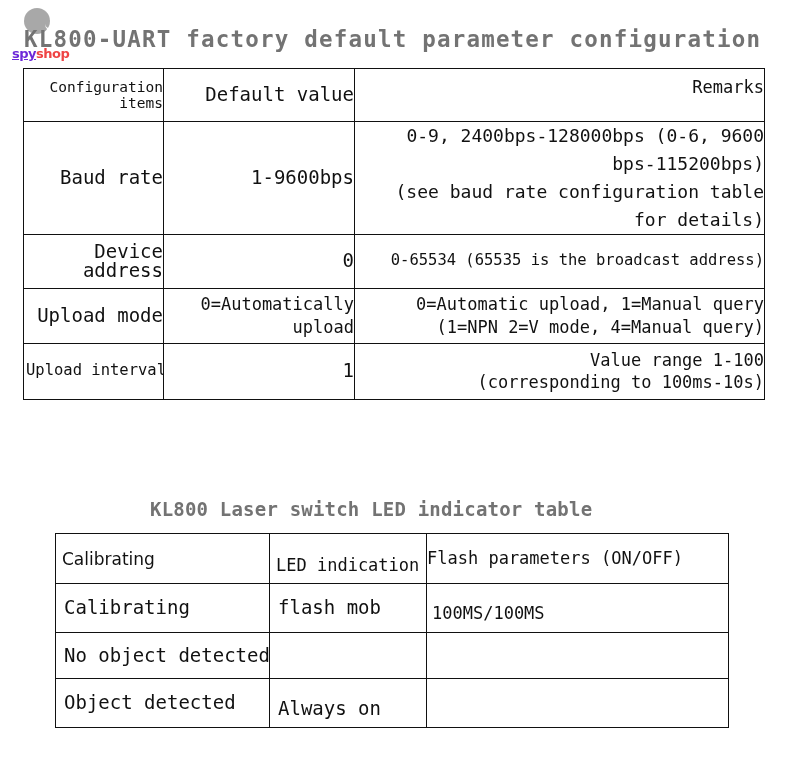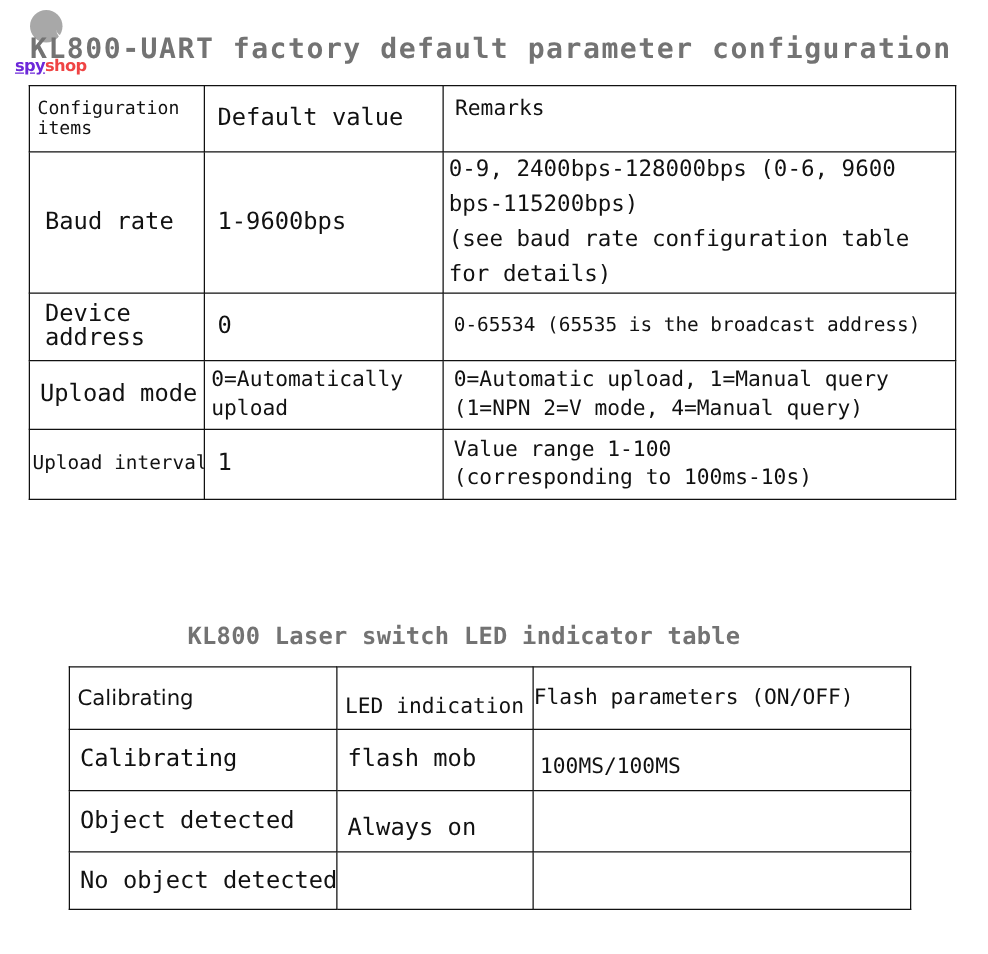--- a/index.html
+++ b/index.html
@@ -10,21 +10,21 @@
     #title2 { left: 150px; top: 498px; font-size: 19px; letter-spacing: 0.2px; }
     .logo { position: absolute; left: 8px; top: 8px; width: 60px; height: 56px; }
     .logo .circle { position: absolute; left: 16px; top: 0; width: 26px; height: 26px; border-radius: 50%; background: #8c8c8c; opacity: 0.75; }
     .logo .eyes { position: absolute; left: 21px; top: 16px; width: 16px; height: 5px; border-bottom: 2px solid #ffffff; border-radius: 0 0 8px 8px; }
     .logo .word { position: absolute; left: 4px; top: 38px; font-family: "DejaVu Sans", sans-serif; font-weight: bold; font-size: 13px; letter-spacing: -0.5px; }
     .logo .word .a { color: #6d28d9; text-decoration: underline; }
     .logo .word .b { color: #ef4444; }
 
     table { position: absolute; border-collapse: collapse; table-layout: fixed; }
     td { border: 1.5px solid #111; padding: 0 0 0 6px; vertical-align: middle; overflow: hidden; white-space: nowrap; line-height: 1.12; }
-    #table1 { left: 23px; top: 68px; width: 741px; }
+    #table1 { left: 23px; top: 68px; width: 741px; text-align: right; }
     #table2 { left: 55px; top: 533px; width: 673px; }
     .big { font-size: 19px; }
     .mid { font-size: 17px; }
     .sm  { font-size: 15.5px; }
     .xs  { font-size: 14.5px; }
     .xxs { font-size: 18px; }
   </style>
 </head>
 <body>
 
@@ -90,24 +90,24 @@
       <tr style="height:50px">
     <td class="mid" style="font-family:'DejaVu Sans',sans-serif;font-size:17px;vertical-align:top;padding-top:16px">Calibrating</td>
     <td class="mid" style="vertical-align:bottom;padding-bottom:8px">LED indication</td>
     <td class="mid" style="padding-left:0">Flash parameters (ON/OFF)</td>
   </tr>
   <tr style="height:49px">
     <td class="big" style="padding-left:8px">Calibrating</td>
     <td class="big" style="padding-left:8px">flash mob</td>
     <td class="mid" style="padding-left:5px;vertical-align:bottom;padding-bottom:9px">100MS/100MS</td>
   </tr>
+  <tr style="height:46px">
+    <td class="big" style="padding-left:8px">No object detected</td>
+    <td class="big"></td>
+    <td class="mid"></td>
+  </tr>
   <tr style="height:49px">
     <td class="big" style="padding-left:8px">Object detected</td>
     <td class="big" style="padding-left:8px;vertical-align:bottom;padding-bottom:8px">Always on</td>
-    <td class="mid"></td>
-  </tr>
-  <tr style="height:46px">
-    <td class="big" style="padding-left:8px">No object detected</td>
-    <td class="big"></td>
     <td class="mid"></td>
   </tr>
 </tbody>
   </table>
 
 </body></html>

